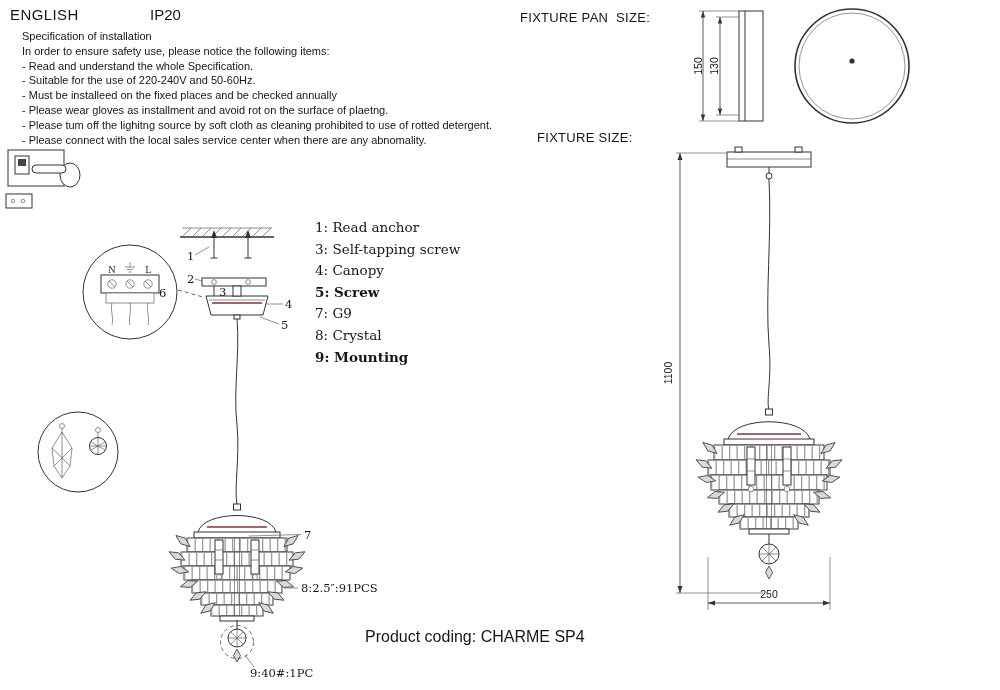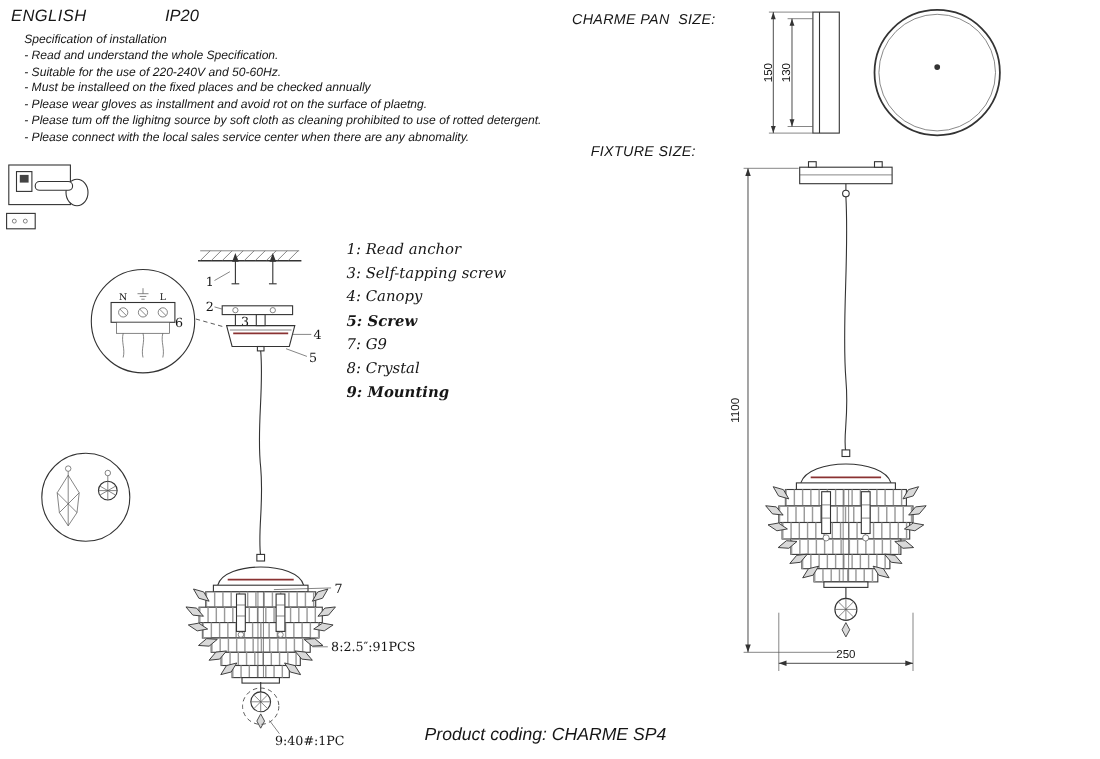--- a/index.html
+++ b/index.html
@@ -1,27 +1,27 @@
 <!DOCTYPE html>
 <html><head>
 <meta charset="utf-8">
 <style>
   html,body{margin:0;padding:0;}
   body{width:1000px;height:690px;position:relative;background:#fff;
        font-family:"Liberation Sans",sans-serif;color:#161616;overflow:hidden;}
-  .abs{position:absolute;font-style:italic;}
+  .abs{position:absolute;}
   #lang{left:10px;top:6px;font-size:15px;letter-spacing:.4px;}
   #ip{left:150px;top:6px;font-size:15px;}
   #spec{left:22px;top:29px;font-size:11px;line-height:14.8px;}
   .seclabel{font-size:13px;letter-spacing:.3px;white-space:pre;}
   #ceil-label{left:520px;top:10px;}
   #fix-label{left:537px;top:130px;}
   #parts{left:315px;top:217px;font-family:"DejaVu Serif",serif;font-size:13.5px;line-height:21.6px;}
   #parts .b{font-weight:bold;}
-  #coding{left:365px;top:660px;font-size:16px;margin-left:21px;}
+  #coding{left:365px;top:628px;font-size:16px;}
   svg{position:absolute;overflow:visible;}
   svg text{font-family:"DejaVu Serif",serif;fill:#161616;}
   .dimtxt{font-family:"Liberation Sans",sans-serif;font-size:10.5px;}
   .callout{font-size:11.5px;}
   .small{font-size:8.5px;}
   .ln{stroke:#333;stroke-width:1;fill:none;}
   .lnf{stroke:#333;stroke-width:1;fill:#fff;}
   .lt{stroke:#555;stroke-width:.65;fill:none;}
   .ltf{stroke:#555;stroke-width:.65;fill:#fff;}
   .row{fill:#fff;stroke:#3a3a3a;stroke-width:1;}
@@ -33,29 +33,30 @@
   .dash{stroke:#444;stroke-width:.8;stroke-dasharray:4 3;fill:none;}
 </style>
 </head>
 <body>
 
 <div class="abs" id="lang">ENGLISH</div>
 <div class="abs" id="ip">IP20</div>
 
 <div class="abs" id="spec">
   <div>Specification of installation</div>
+  <div>In order to ensure safety use, please notice the following items:</div>
   <div>- Read and understand the whole Specification.</div>
   <div>- Suitable for the use of 220-240V and 50-60Hz.</div>
   <div>- Must be installeed on the fixed places and be checked annually</div>
   <div>- Please wear gloves as installment and avoid rot on the surface of plaetng.</div>
   <div>- Please tum off the lighitng source by soft cloth as cleaning prohibited to use of rotted detergent.</div>
   <div>- Please connect with the local sales service center when there are any abnomality.</div>
 </div>
 
-<div class="abs seclabel" id="ceil-label">CHARME PAN  SIZE:</div>
+<div class="abs seclabel" id="ceil-label">FIXTURE PAN  SIZE:</div>
 <div class="abs seclabel" id="fix-label">FIXTURE SIZE:</div>
 
 <svg style="left:693px;top:6px" width="78" height="124" viewBox="0 0 78 124">
   <rect class="lnf" x="46" y="5" width="24" height="110"></rect>
   <line class="ln" x1="52" y1="5" x2="52" y2="115"></line>
   <line class="lt" x1="6" y1="5" x2="46" y2="5"></line>
   <line class="lt" x1="6" y1="115" x2="46" y2="115"></line>
   <line class="lt" x1="23" y1="11" x2="46" y2="11"></line>
   <line class="lt" x1="23" y1="109" x2="46" y2="109"></line>
   <line class="dim" x1="10" y1="5" x2="10" y2="115"></line>

